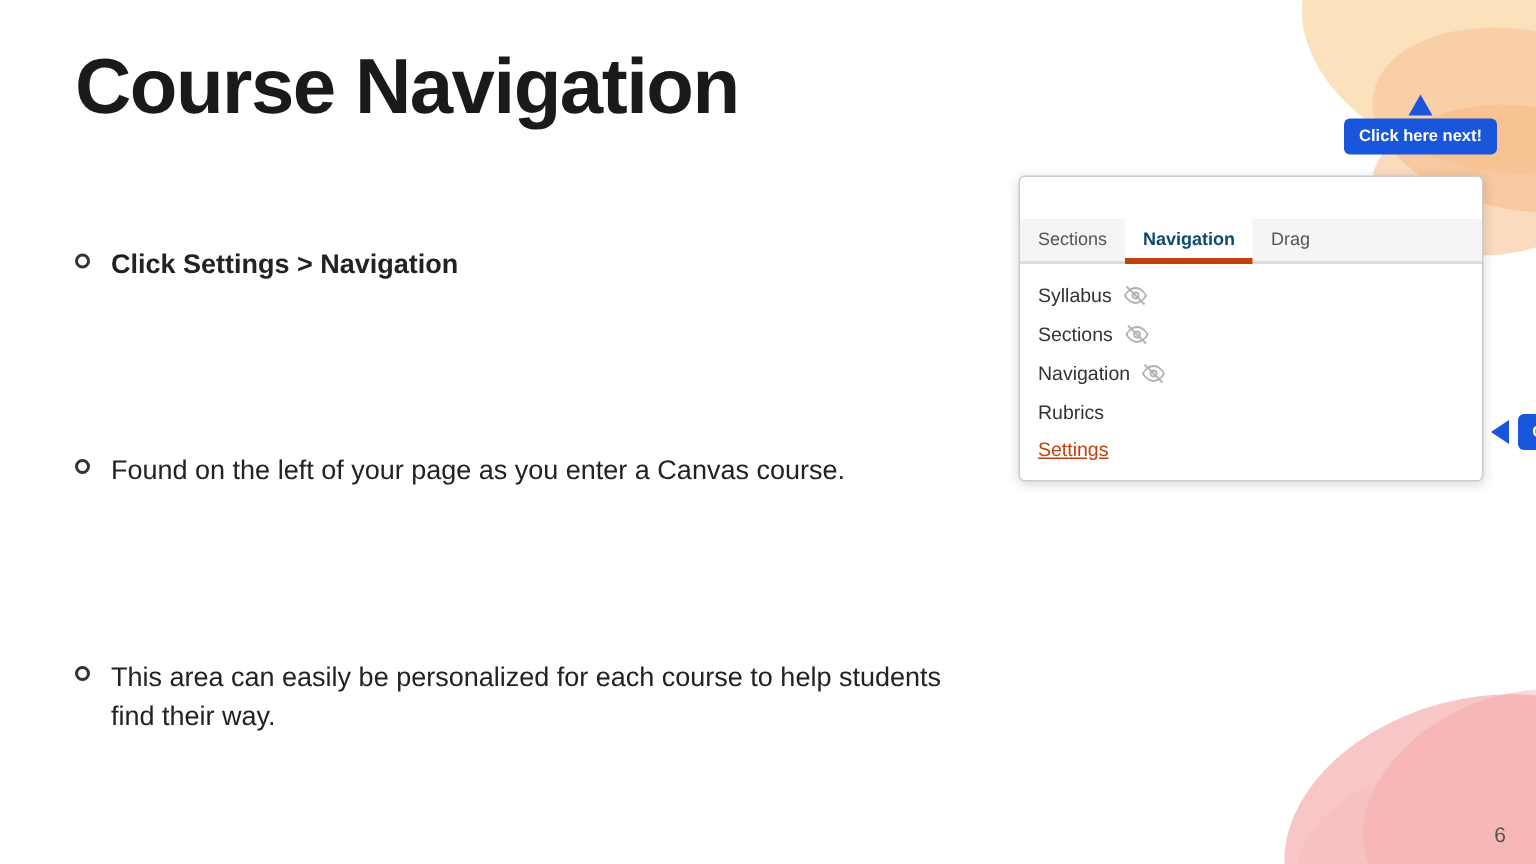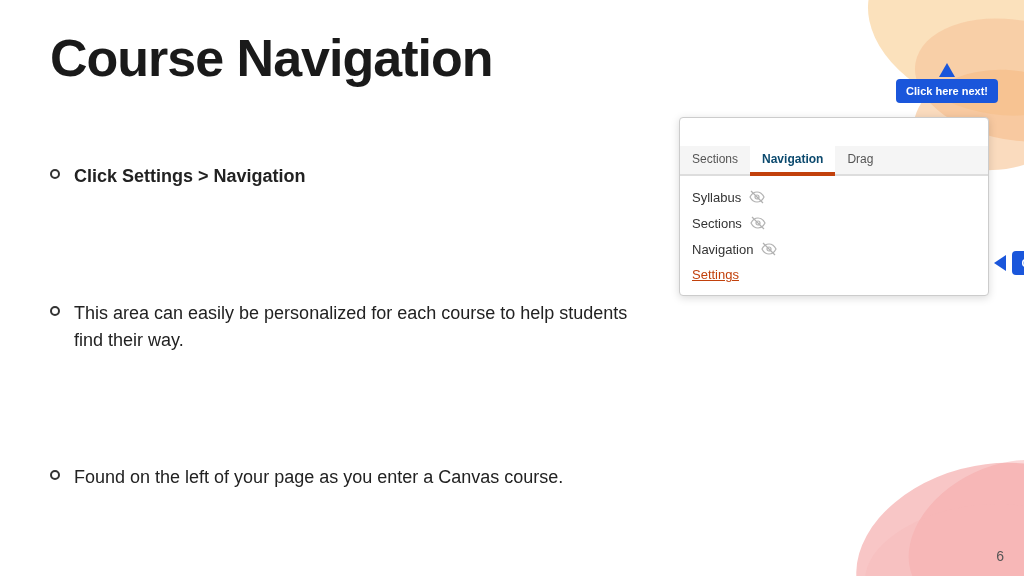--- a/index.html
+++ b/index.html
@@ -139,21 +139,20 @@
       font-weight: 600;
       background: #fff;
     }
 
     .nav-rows {
       padding: 8px 0;
     }
 
     .nav-row {
       display: flex;
-      align-items: center;
       padding: 5px 12px;
       font-size: 13px;
       color: #333;
       gap: 8px;
     }
 
     .nav-row a {
       color: #c2410c;
       text-decoration: underline;
       font-size: 13px;
@@ -247,26 +246,26 @@
 
         <div class="bullet-item">
           <div class="bullet-dot"></div>
           <div class="bullet-text">
             <strong>Click Settings &gt; Navigation</strong>
           </div>
         </div>
 
         <div class="bullet-item">
           <div class="bullet-dot"></div>
-          <div class="bullet-text">This area can easily be personalized for each course to help students find their way.</div>
+          <div class="bullet-text">Found on the left of your page as you enter a Canvas course.</div>
         </div>
 
         <div class="bullet-item">
           <div class="bullet-dot"></div>
-          <div class="bullet-text">Found on the left of your page as you enter a Canvas course.</div>
+          <div class="bullet-text">This area can easily be personalized for each course to help students find their way.</div>
         </div>
 
 
       </div>
 
       <div class="screenshot-area">
         <div class="canvas-screenshot">
 
           <div class="tabs-bar">
             <div class="tab">Sections</div>
@@ -296,20 +295,23 @@
 
             <div class="nav-row">
               <span>Navigation</span>
               <svg class="nav-eye-icon" viewBox="0 0 16 16" fill="none" xmlns="http://www.w3.org/2000/svg">
                 <path d="M1 8s2.5-5 7-5 7 5 7 5-2.5 5-7 5-7-5-7-5z" stroke="#666" stroke-width="1.2" fill="none"></path>
                 <circle cx="8" cy="8" r="2" stroke="#666" stroke-width="1.2" fill="none"></circle>
                 <line x1="2" y1="2" x2="14" y2="14" stroke="#666" stroke-width="1.2"></line>
               </svg>
             </div>
 
+            <div class="nav-row">
+              <span>Rubrics</span>
+            </div>
 
             <div class="nav-row" style="position:relative;">
               <a href="#">Settings</a>
 
               <div class="callout-first">
                 <div class="arrow-left"></div>
                 <div class="callout-box">Click here first</div>
               </div>
             </div>
 

